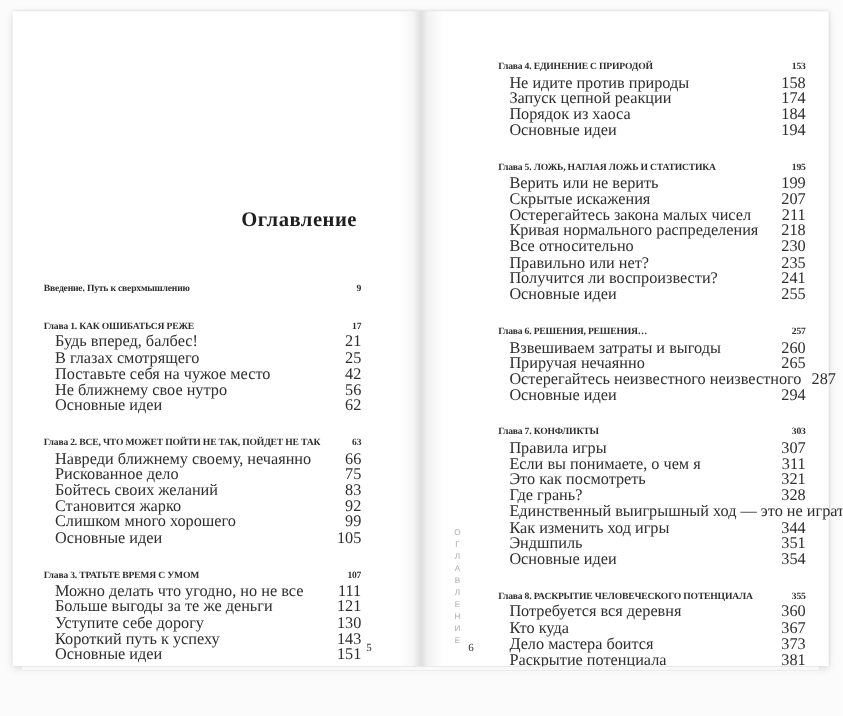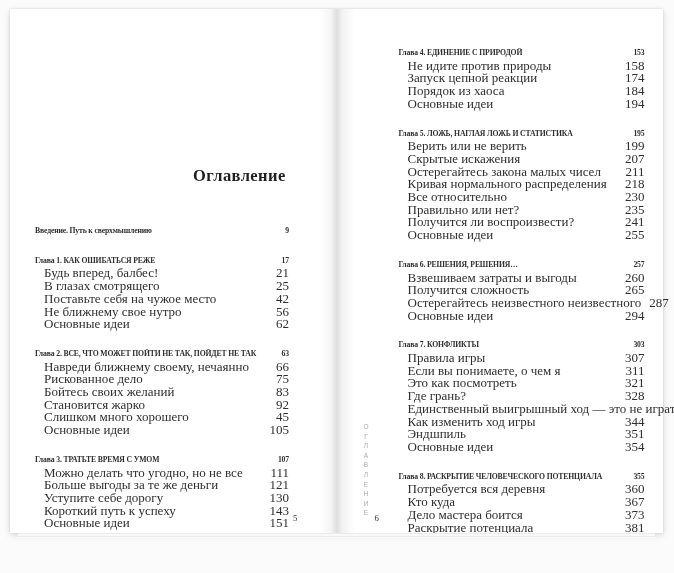--- a/index.html
+++ b/index.html
@@ -119,21 +119,21 @@
           <div class="toc-row sub">
             <span class="toc-label">Бойтесь своих желаний</span>
             <span class="toc-page">83</span>
           </div>
           <div class="toc-row sub">
             <span class="toc-label">Становится жарко</span>
             <span class="toc-page">92</span>
           </div>
           <div class="toc-row sub">
             <span class="toc-label">Слишком много хорошего</span>
-            <span class="toc-page">45</span>
+            <span class="toc-page">99</span>
           </div>
           <div class="toc-row sub">
             <span class="toc-label">Основные идеи</span>
             <span class="toc-page">105</span>
           </div>
           <div class="toc-row chapter">
             <span class="toc-label">Глава 3. ТРАТЬТЕ ВРЕМЯ С УМОМ</span>
             <span class="toc-page">107</span>
           </div>
           <div class="toc-row sub">
@@ -220,21 +220,21 @@
           </div>
           <div class="toc-row chapter">
             <span class="toc-label">Глава 6. РЕШЕНИЯ, РЕШЕНИЯ…</span>
             <span class="toc-page">257</span>
           </div>
           <div class="toc-row sub">
             <span class="toc-label">Взвешиваем затраты и выгоды</span>
             <span class="toc-page">260</span>
           </div>
           <div class="toc-row sub">
-            <span class="toc-label">Получится сложность</span>
+            <span class="toc-label">Приручая нечаянно</span>
             <span class="toc-page">265</span>
           </div>
           <div class="toc-row sub">
             <span class="toc-label">Остерегайтесь неизвестного неизвестного</span>
             <span class="toc-page">287</span>
           </div>
           <div class="toc-row sub">
             <span class="toc-label">Основные идеи</span>
             <span class="toc-page">294</span>
           </div>

